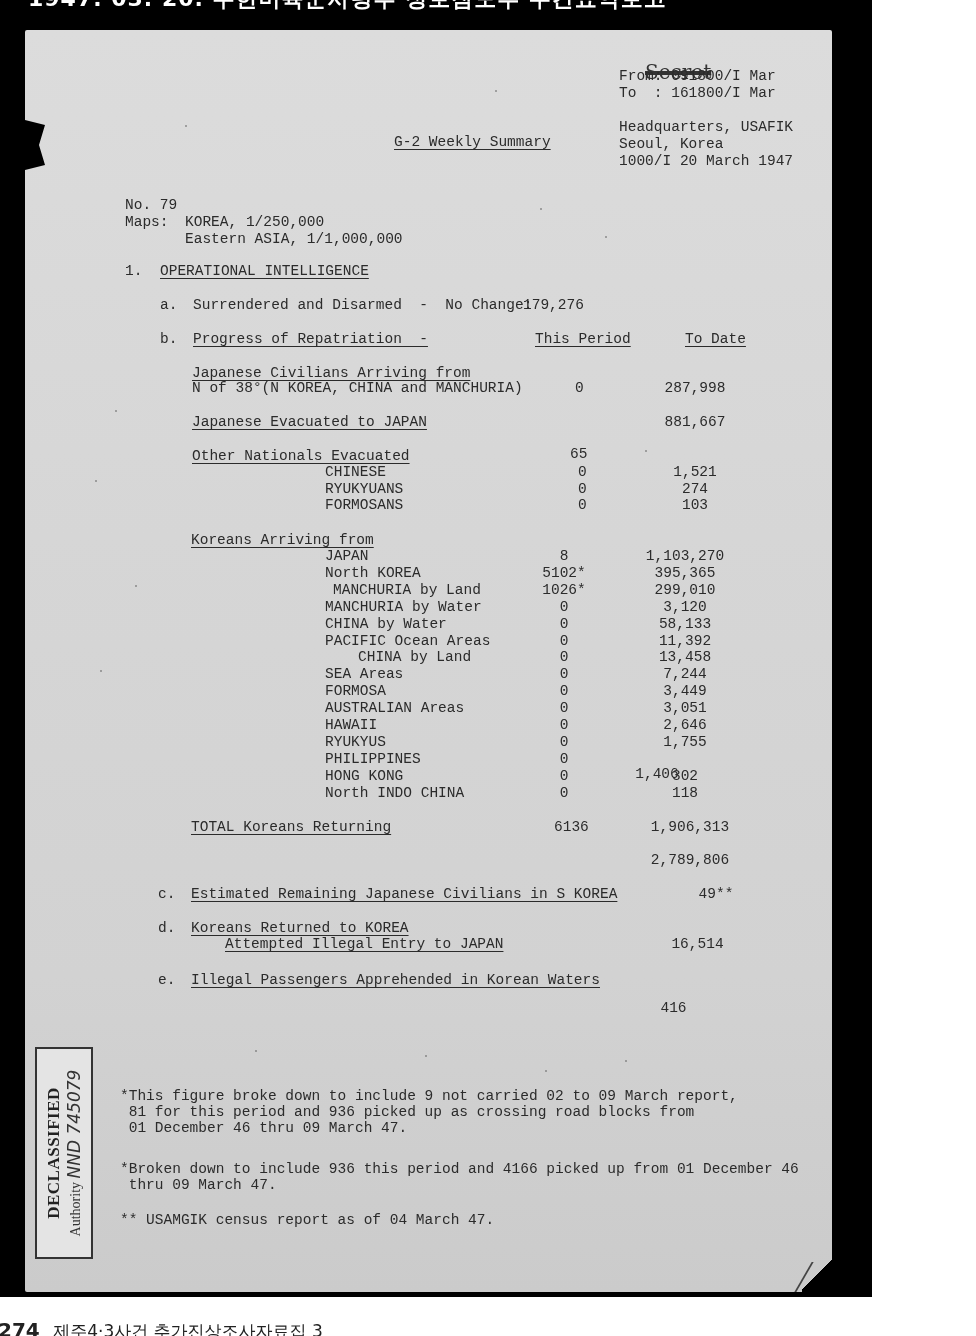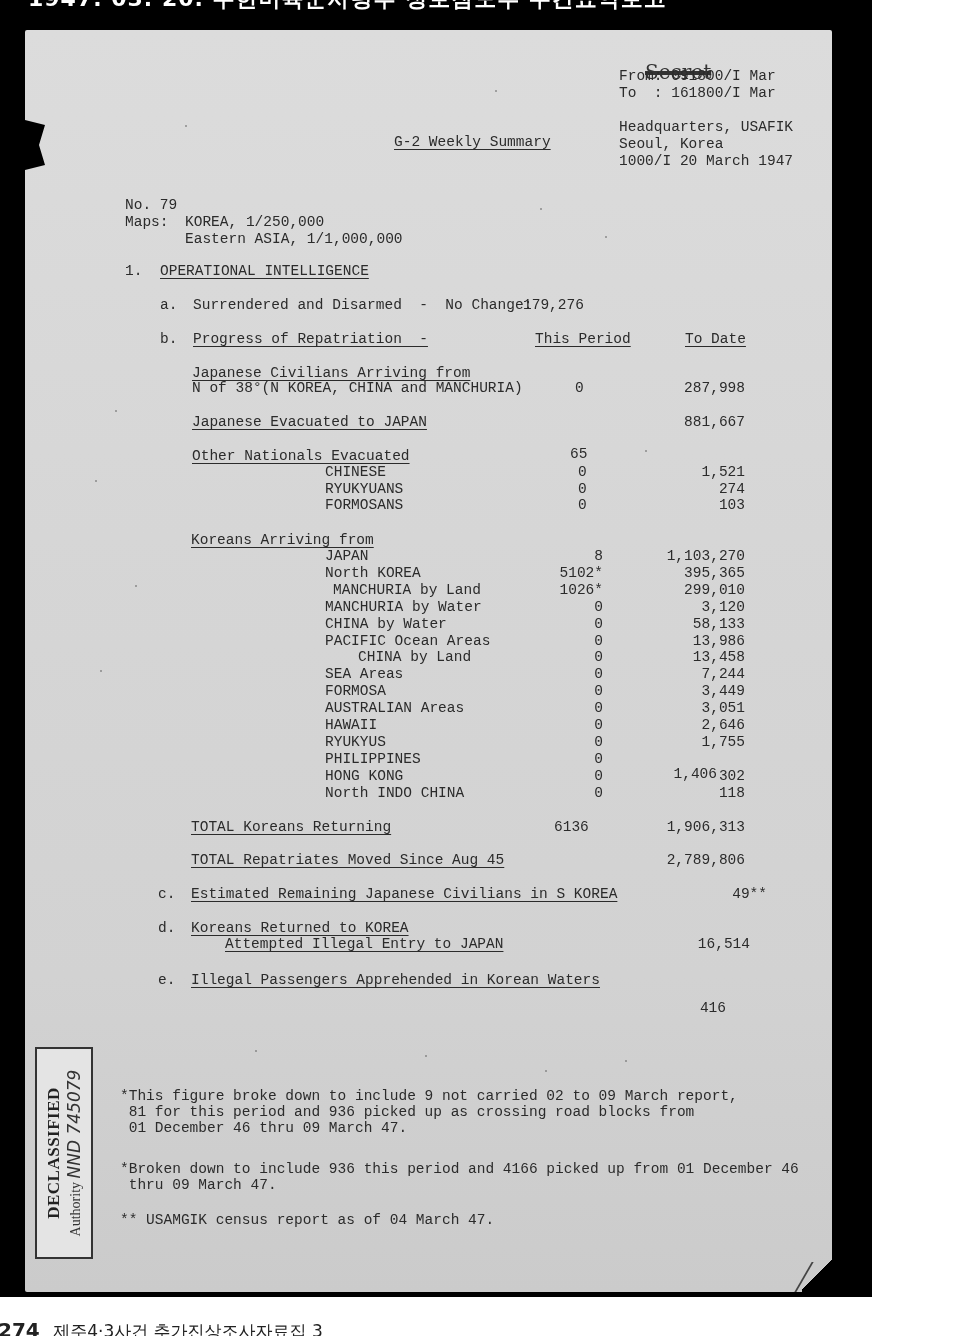--- a/index.html
+++ b/index.html
@@ -31,21 +31,21 @@
   .notch {
     position:absolute; left:25px; top:120px; width:20px; height:50px; background:#000;
     clip-path:polygon(0 0,100% 10%,70% 50%,100% 90%,0 100%);
   }
   .corner-curl {
     position:absolute; left:803px; top:1262px; width:26px; height:30px;
     border-left:2px solid #222; transform:skewX(-30deg); opacity:.8;
   }
   .t { position:absolute; font-size:14.5px; line-height:17px; white-space:pre; color:#2b2b2b; }
   .u { text-decoration:underline; text-decoration-style:solid; text-underline-offset:3px; }
-  .r { text-align:right; }
+  .r { text-align:center; }
   .secret {
     position:absolute; left:620px; top:30px; font-family:"DejaVu Serif", serif;
     font-size:20px; color:#333; text-decoration:line-through;
     text-decoration-thickness:4px;
   }
   .declass {
     position:absolute; left:35px; top:1047px; width:54px; height:208px;
     border:2px solid #333; background:#e4e4e4;
   }
   .declass-inner {
@@ -150,21 +150,21 @@
         <div class="t r" style="left:600px; width:120px; top:569px;">3,120</div>
       </div>
       <div>
         <div class="t" style="left:300px; top:586px;">CHINA by Water</div>
         <div class="t r" style="left:500px; width:78px; top:586px;">0</div>
         <div class="t r" style="left:600px; width:120px; top:586px;">58,133</div>
       </div>
       <div>
         <div class="t" style="left:300px; top:603px;text-align:right;">PACIFIC Ocean Areas</div>
         <div class="t r" style="left:500px; width:78px; top:603px;">0</div>
-        <div class="t r" style="left:600px; width:120px; top:603px;">13,986</div>
+        <div class="t r" style="left:600px; width:120px; top:603px;">11,392</div>
       </div>
       <div>
         <div class="t" style="left:300px; top:619px;margin-left:33px;">CHINA by Land</div>
         <div class="t r" style="left:500px; width:78px; top:619px;">0</div>
         <div class="t r" style="left:600px; width:120px; top:619px;">13,458</div>
       </div>
       <div>
         <div class="t" style="left:300px; top:636px;">SEA Areas</div>
         <div class="t r" style="left:500px; width:78px; top:636px;">0</div>
         <div class="t r" style="left:600px; width:120px; top:636px;">7,244</div>
@@ -203,21 +203,20 @@
         <div class="t" style="left:300px; top:755px;">North INDO CHINA</div>
         <div class="t r" style="left:500px; width:78px; top:755px;">0</div>
         <div class="t r" style="left:600px; width:120px; top:755px;">118</div>
       </div>
     </div>
 
   <div class="t u" style="left:166px; top:789px;">TOTAL Koreans Returning</div>
   <div class="t" style="left:529px; top:789px;">6136</div>
   <div class="t r" style="left:610px; width:110px; top:789px;">1,906,313</div>
 
-  <div class="t u" style="left:166px; top:822px;">TOTAL Repatriates Moved Since Aug 45</div>
   <div class="t r" style="left:610px; width:110px; top:822px;">2,789,806</div>
 
   <div class="t" style="left:133px; top:856px;">c.</div>
   <div class="t u" style="left:166px; top:856px;">Estimated Remaining Japanese Civilians in S KOREA</div>
   <div class="t r" style="left:640px; width:102px; top:856px;">49**</div>
 
   <div class="t" style="left:133px; top:890px;">d.</div>
   <div class="t u" style="left:166px; top:890px;">Koreans Returned to KOREA</div>
   <div class="t u" style="left:200px; top:906px;">Attempted Illegal Entry to JAPAN</div>
   <div class="t r" style="left:620px; width:105px; top:906px;">16,514</div>

